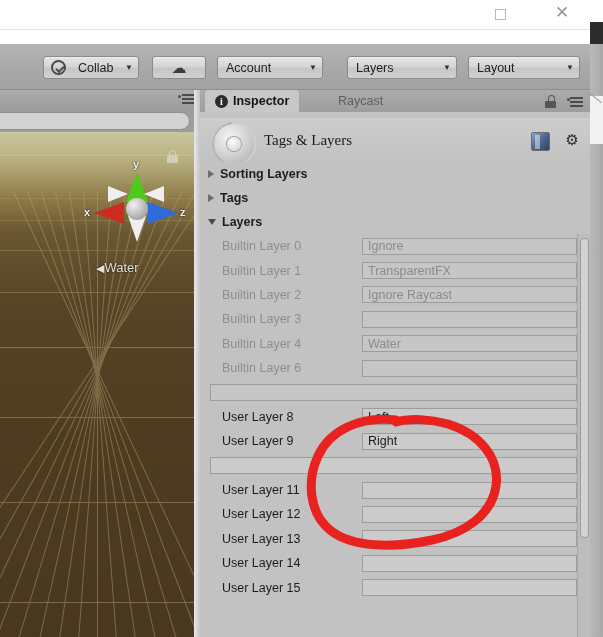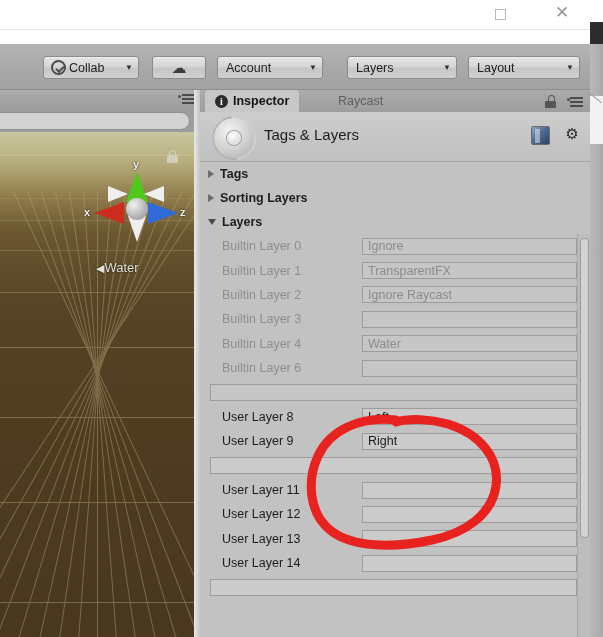--- a/index.html
+++ b/index.html
@@ -54,21 +54,21 @@
     font-size: 12.5px; color: #1d1d1d;
     display: flex; align-items: center;
     box-shadow: 0 1px 0 rgba(255,255,255,.35) inset;
   }
   .tb-btn .lbl { flex: 1; padding-left: 8px; white-space: nowrap; }
   .tb-btn .caret {
     width: 14px; text-align: center; font-size: 8px; color: #333;
     margin-right: 2px;
   }
   .tb-btn.collab { left: 43px; width: 96px; }
-  .tb-btn.collab .lbl { padding-left: 3px; }
+  .tb-btn.collab .lbl { padding-left: 12px; }
   .tb-btn.cloud  { left: 152px; width: 54px; justify-content: center; }
   .tb-btn.account{ left: 217px; width: 106px; }
   .tb-btn.layers { left: 347px; width: 110px; }
   .tb-btn.layout { left: 468px; width: 112px; }
   .collab-badge {
     width: 15px; height: 15px; border-radius: 50%;
     border: 2px solid #4a4a4a; margin-left: 7px;
     position: relative; flex: none;
   }
   .collab-badge::after {
@@ -190,23 +190,24 @@
     position: absolute; top: 0; left: 3px; width: 7px; height: 7px;
     border: 1.6px solid #555; border-bottom: none; border-radius: 4px 4px 0 0;
   }
   .insp-menu { position: absolute; right: 7px; top: 7px; width: 18px; height: 9px; }
   .insp-menu i { display: block; height: 2px; width: 13px; background: #4b4b4b;
                  margin: 0 0 2px 5px; }
   .insp-menu-dot { position: absolute; right: 20px; top: 8px;
                    width: 3px; height: 3px; background: #4b4b4b; border-radius: 50%; }
 
   .insp-header {
-    position: absolute; left: 0; top: 22px; width: 390px; height: 50px;
+    position: absolute; left: 0; top: 28px; width: 390px; height: 50px;
     background: linear-gradient(to bottom,#cdcdcd,#c0c0c0);
     border-bottom: 1px solid #a6a6a6;
+    font-family: Liberation Serif, serif;
   }
   .gear-big {
     position: absolute; left: 14px; top: 6px; width: 40px; height: 40px;
   }
   .gear-big .ring {
     position: absolute; inset: 0; border-radius: 50%;
     background: radial-gradient(circle at 38% 32%, #f3f3f3 0%, #d6d6d6 45%, #a9a9a9 100%);
   }
   .gear-big .tooth {
     position: absolute; left: 17.5px; top: -2px; width: 5px; height: 44px;
@@ -470,25 +471,25 @@
       </div>
       <div class="insp-title">Tags &amp; Layers</div>
       <div class="preset-icon"></div>
       <div class="gear-small">⚙</div>
     </div>
 
     <div class="insp-body">
 
       <div class="foldout">
         <span class="tri closed"></span>
-        <span>Tags</span>
+        <span>Sorting Layers</span>
       </div>
       <div class="foldout">
         <span class="tri closed"></span>
-        <span>Sorting Layers</span>
+        <span>Tags</span>
       </div>
       <div class="foldout">
         <span class="tri open"></span>
         <span>Layers</span>
       </div>
 
       <div class="layer-list" id="layerList">
           <div class="layer-row builtin">
             <div class="layer-label">Builtin Layer 0</div>
             <div class="layer-field">Ignore</div>
@@ -537,20 +538,21 @@
           </div>
           <div class="layer-row user">
             <div class="layer-label">User Layer 13</div>
             <div class="layer-field"></div>
           </div>
           <div class="layer-row user">
             <div class="layer-label">User Layer 14</div>
             <div class="layer-field"></div>
           </div>
           <div class="layer-row user">
+            <div class="layer-label">User Layer 15</div>
             <div class="layer-field"></div>
           </div>
         </div>
 
       <div class="insp-scroll">
         <div class="insp-scroll-thumb"></div>
       </div>
     </div>
   </div>
 

